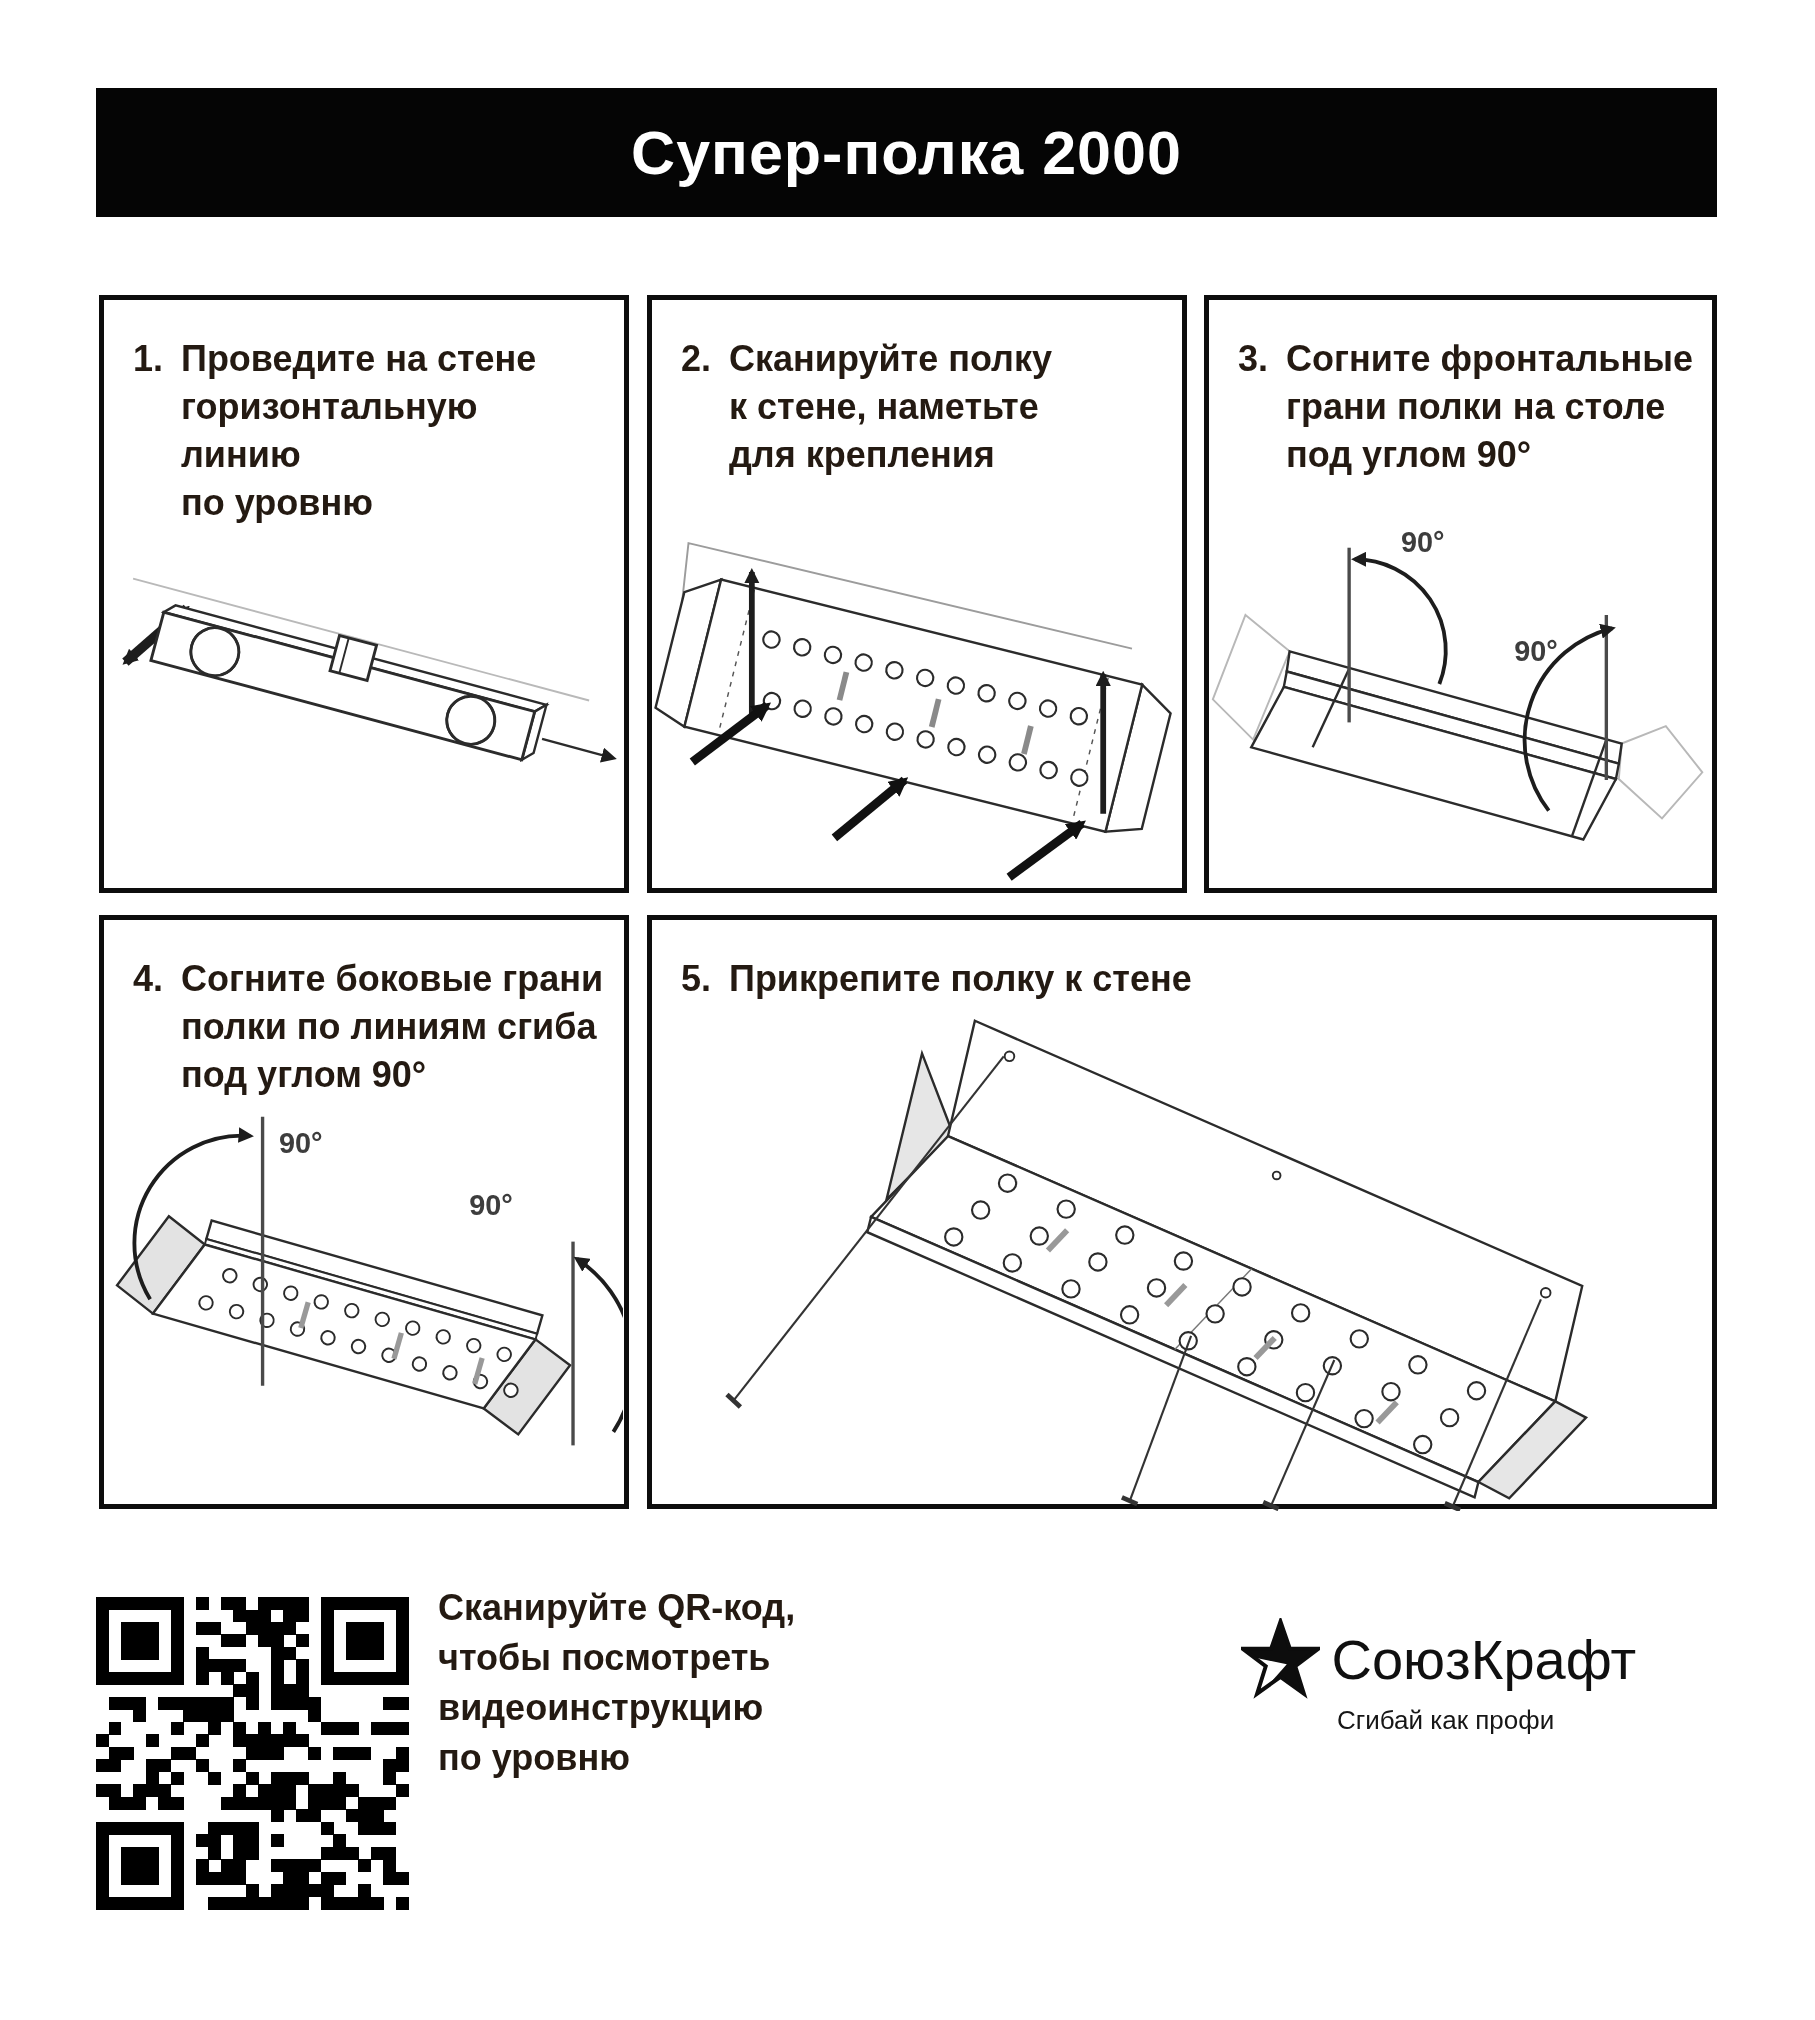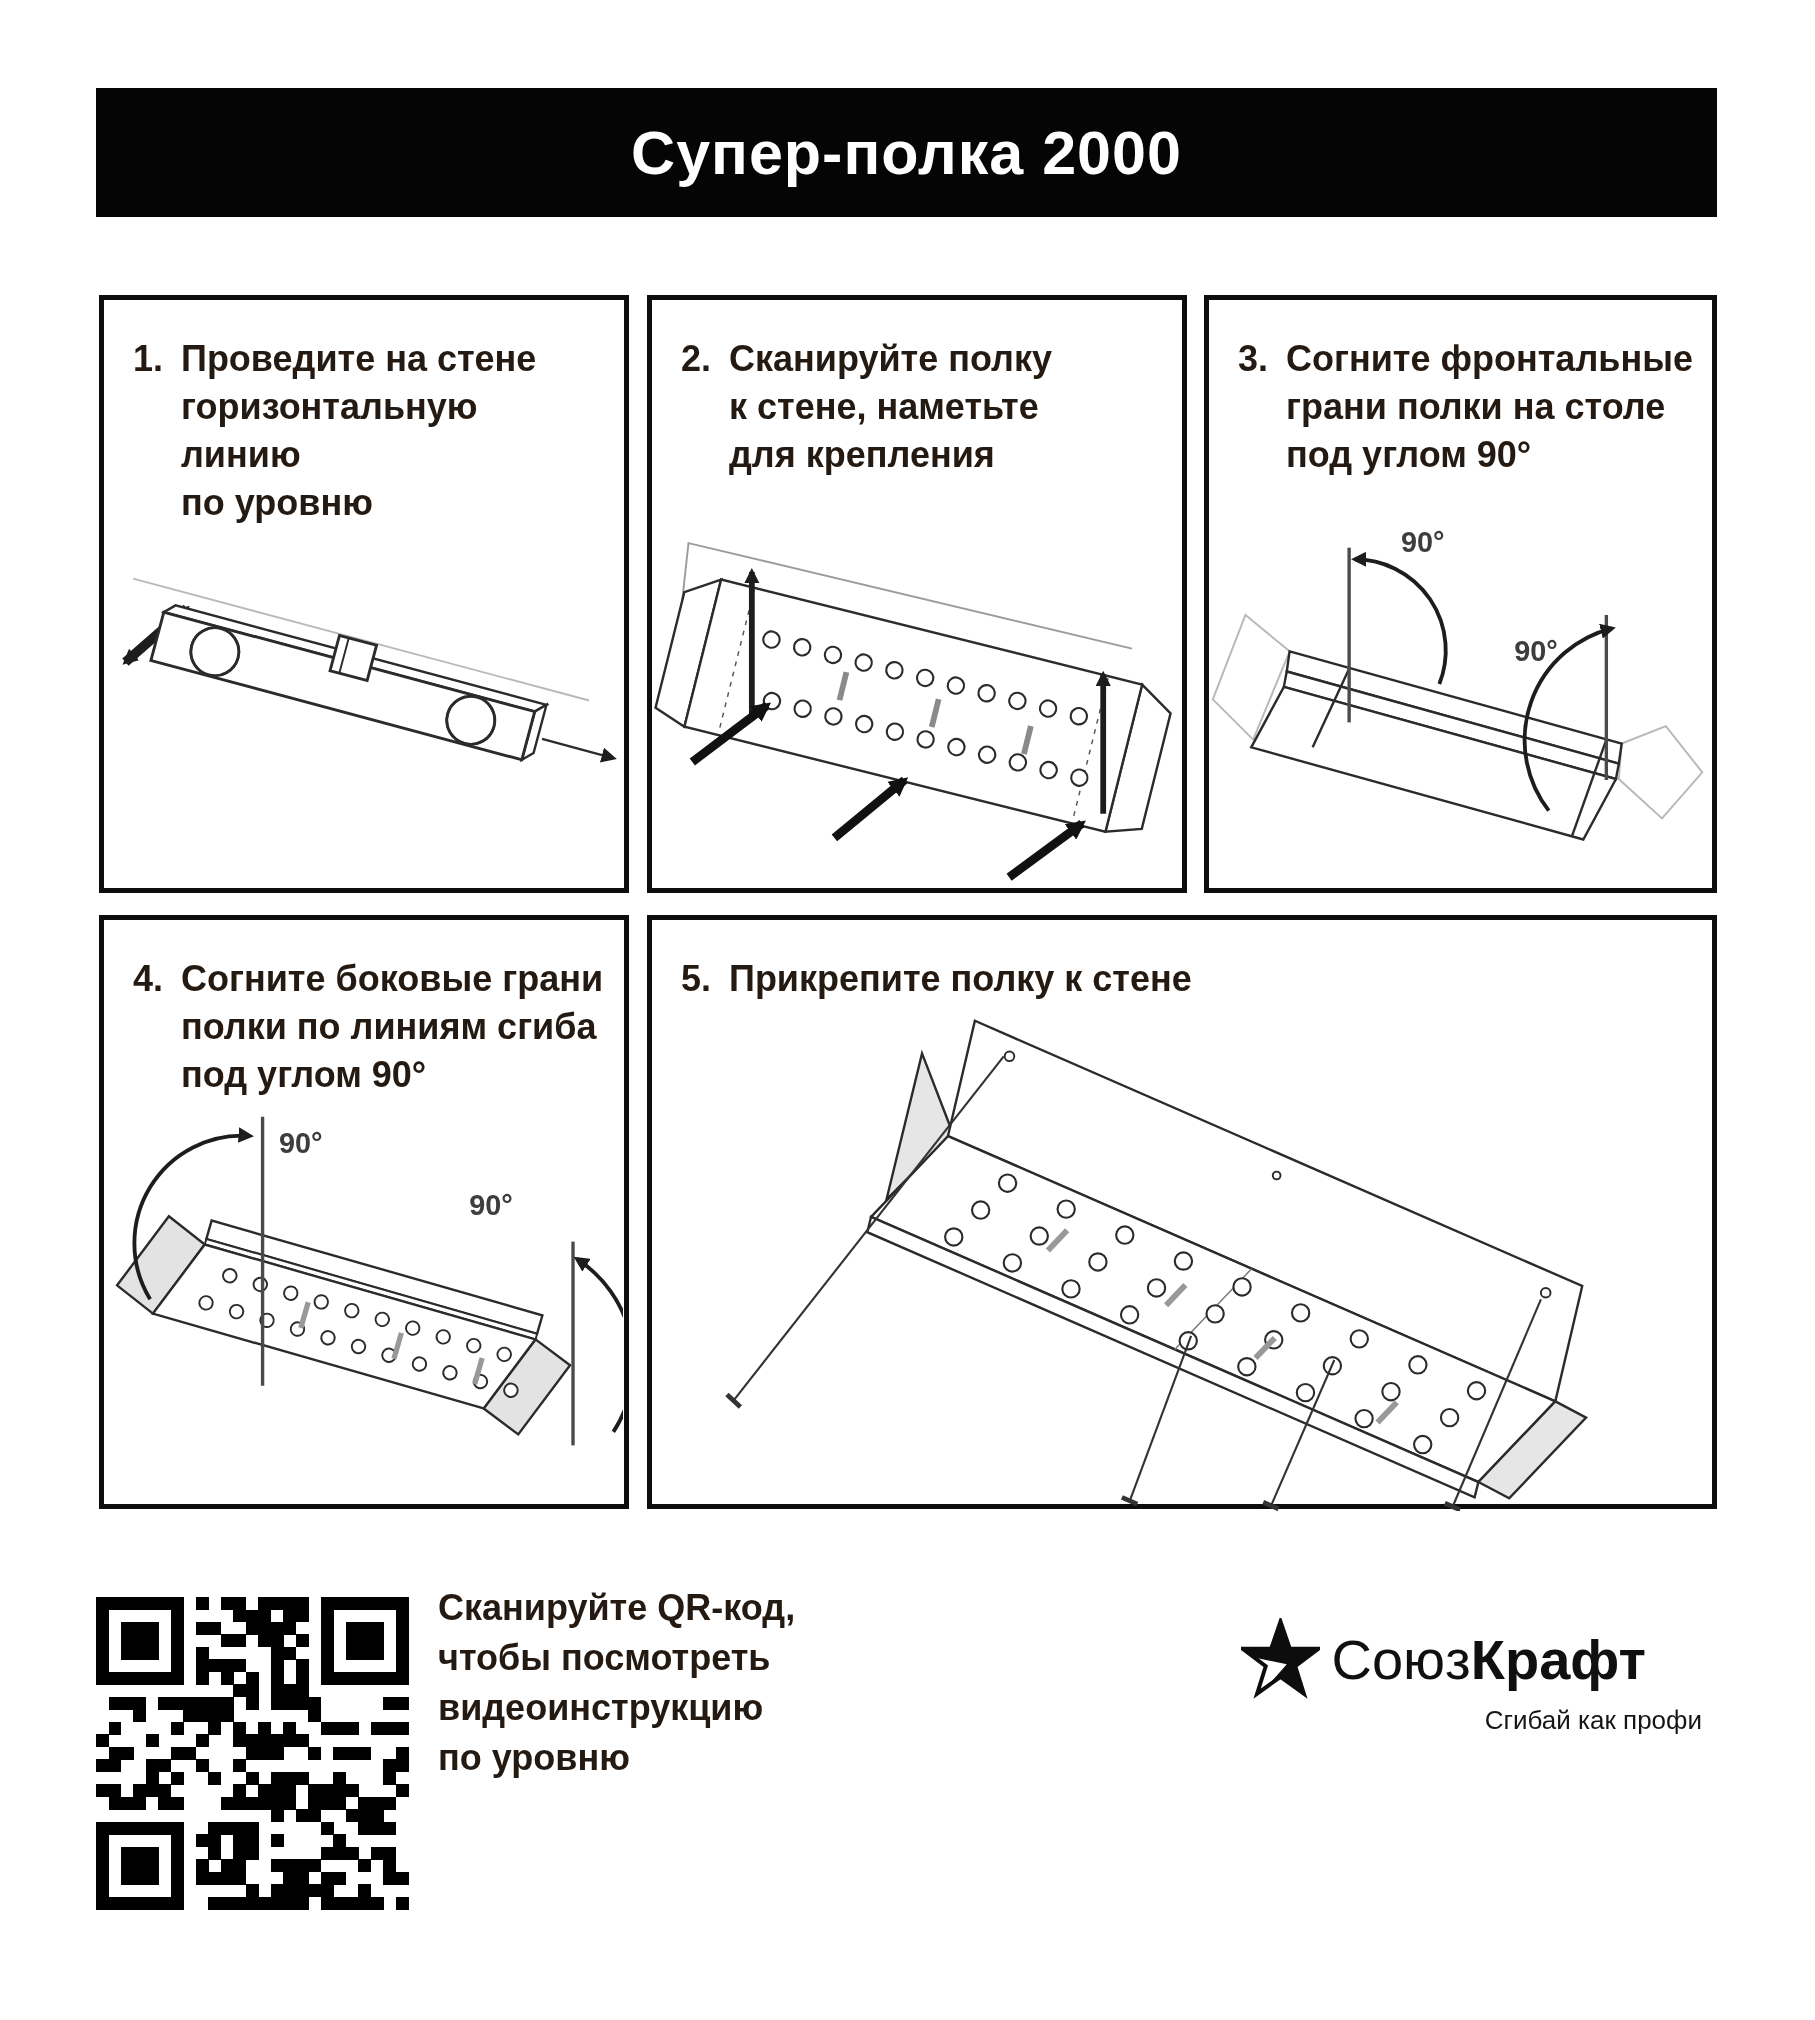--- a/index.html
+++ b/index.html
@@ -27,22 +27,22 @@
   .ang{font-size:30px;font-weight:700;fill:#3d3d3d;}
   
   .qr{position:absolute;left:96px;top:1597px;width:312px;height:312px;background:#fff;}
   .qr div{position:absolute;width:12.5px;height:12.5px;background:#000;}
   .qr-caption{position:absolute;left:438px;top:1583px;font-size:36px;font-weight:700;
               line-height:50px;color:#241a12;}
   .logo{position:absolute;left:1241px;top:1618px;width:461px;}
   .logo-row{display:flex;align-items:center;gap:11.5px;}
   .brand{font-size:56px;color:#101010;white-space:nowrap;}
   .brand .reg{font-weight:400;}
-  .brand .bold{font-weight:700;}
-  .tagline{font-size:26px;font-weight:400;color:#161616;text-align:right;padding-left:96px;margin-top:3.8px;}
+  .brand .bold{font-weight:400;}
+  .tagline{font-size:26px;font-weight:400;color:#161616;text-align:left;padding-left:96px;margin-top:3.8px;}
 </style>
 </head>
 <body>
 
 <div id="page">
 
   <div class="banner">
     <div class="title">Супер-полка 2000</div>
   </div>
 

